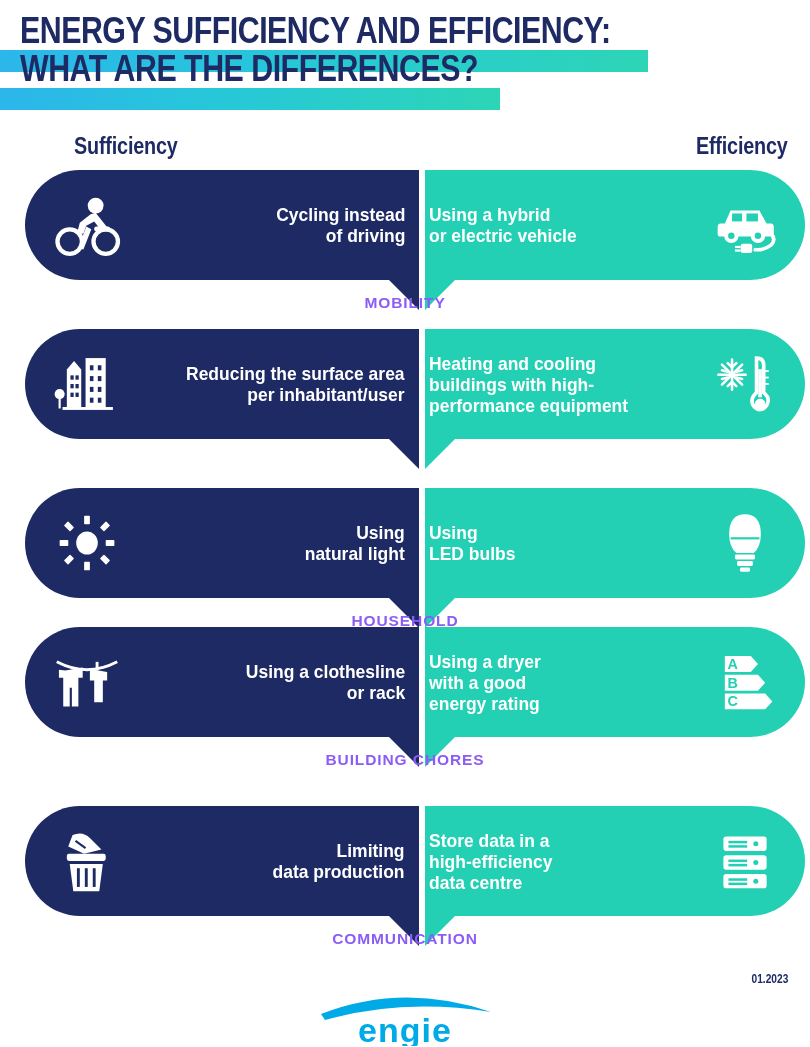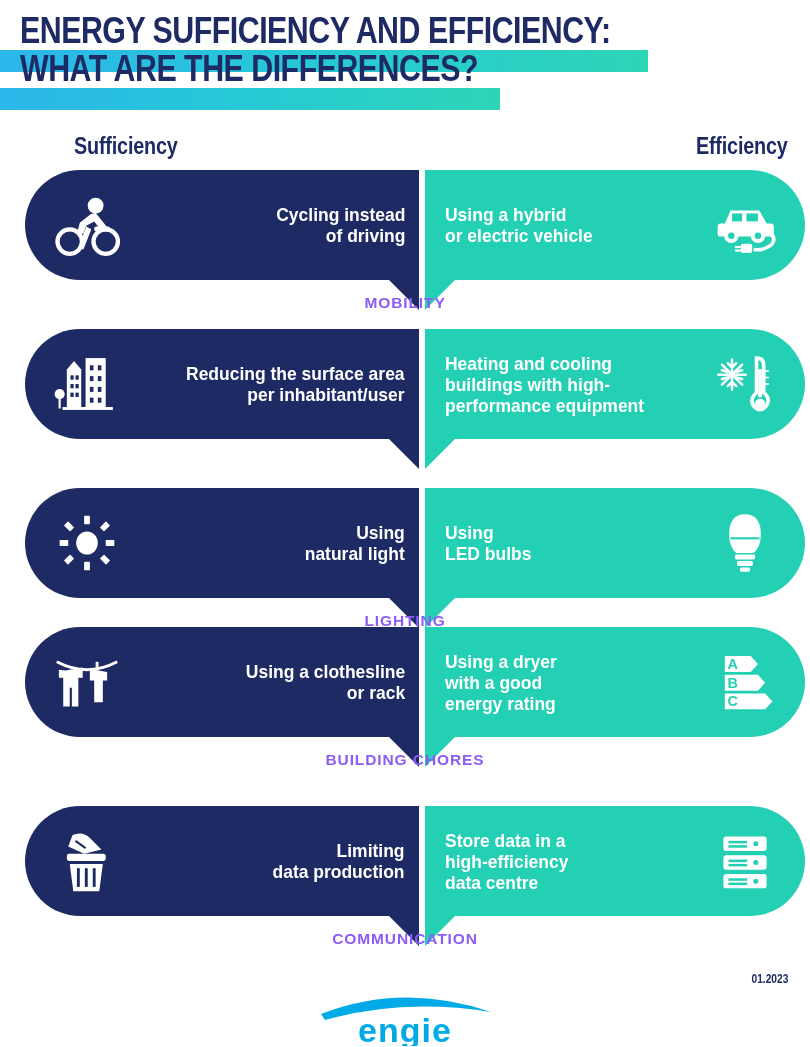--- a/index.html
+++ b/index.html
@@ -54,21 +54,21 @@
     background: #1E2A63;
     border-radius: 55px 0 0 55px;
     justify-content: space-between;
     padding: 0 14px 0 26px;
   }
   .bubble.right {
     left: 425px; width: 380px;
     background: #23D0B4;
     border-radius: 0 55px 55px 0;
     justify-content: space-between;
-    padding: 0 24px 0 20px;
+    padding: 0 24px 0 4px;
   }
   
   .tail { position: absolute; top: 110px; width: 30px; height: 30px; }
   .tail.left  { left: 389px;  background: #1E2A63;
                 clip-path: polygon(100% 0, 100% 100%, 0 0); }
   .tail.right { left: 425px;  background: #23D0B4;
                 clip-path: polygon(0 0, 0 100%, 100% 0); }
 
   .bub-text {
     font-family: "Liberation Sans Narrow", "Liberation Sans", sans-serif;
@@ -257,21 +257,21 @@
           <path d="M50 10 Q72 10 72 38 Q72 56 62 64 L38 64 Q28 56 28 38 Q28 10 50 10 Z"></path>
           <rect x="36" y="66" width="28" height="7" rx="2"></rect>
           <rect x="39" y="75" width="22" height="7" rx="2"></rect>
           <rect x="43" y="84" width="14" height="6" rx="2"></rect>
           <rect x="30" y="42" width="40" height="3" fill="#23D0B4"></rect>
         </g>
           </svg>
       </span>
     </div>
     <div class="tail right"></div>
-    <div class="cat-label">LIGHTING</div>
+    <div class="cat-label">HOUSEHOLD</div>
   </div>
 
   <div class="row" style="top:627px">
     <div class="bubble left">
       <span class="ico">
         <svg viewBox="0 0 100 100">
             <g fill="#fff">
           <path d="M8 22 Q50 44 92 22" fill="none" stroke="#fff" stroke-width="4"></path>
           <path d="M20 34 L44 30 L44 44 L38 44 L38 84 L29 84 L29 58 L26 58 L26 84 L17 84 L17 44 L11 44 L11 33 Z"></path>
           <path d="M54 32 L78 36 L78 48 L72 48 L72 78 L60 78 L60 48 L54 48 Z"></path>

